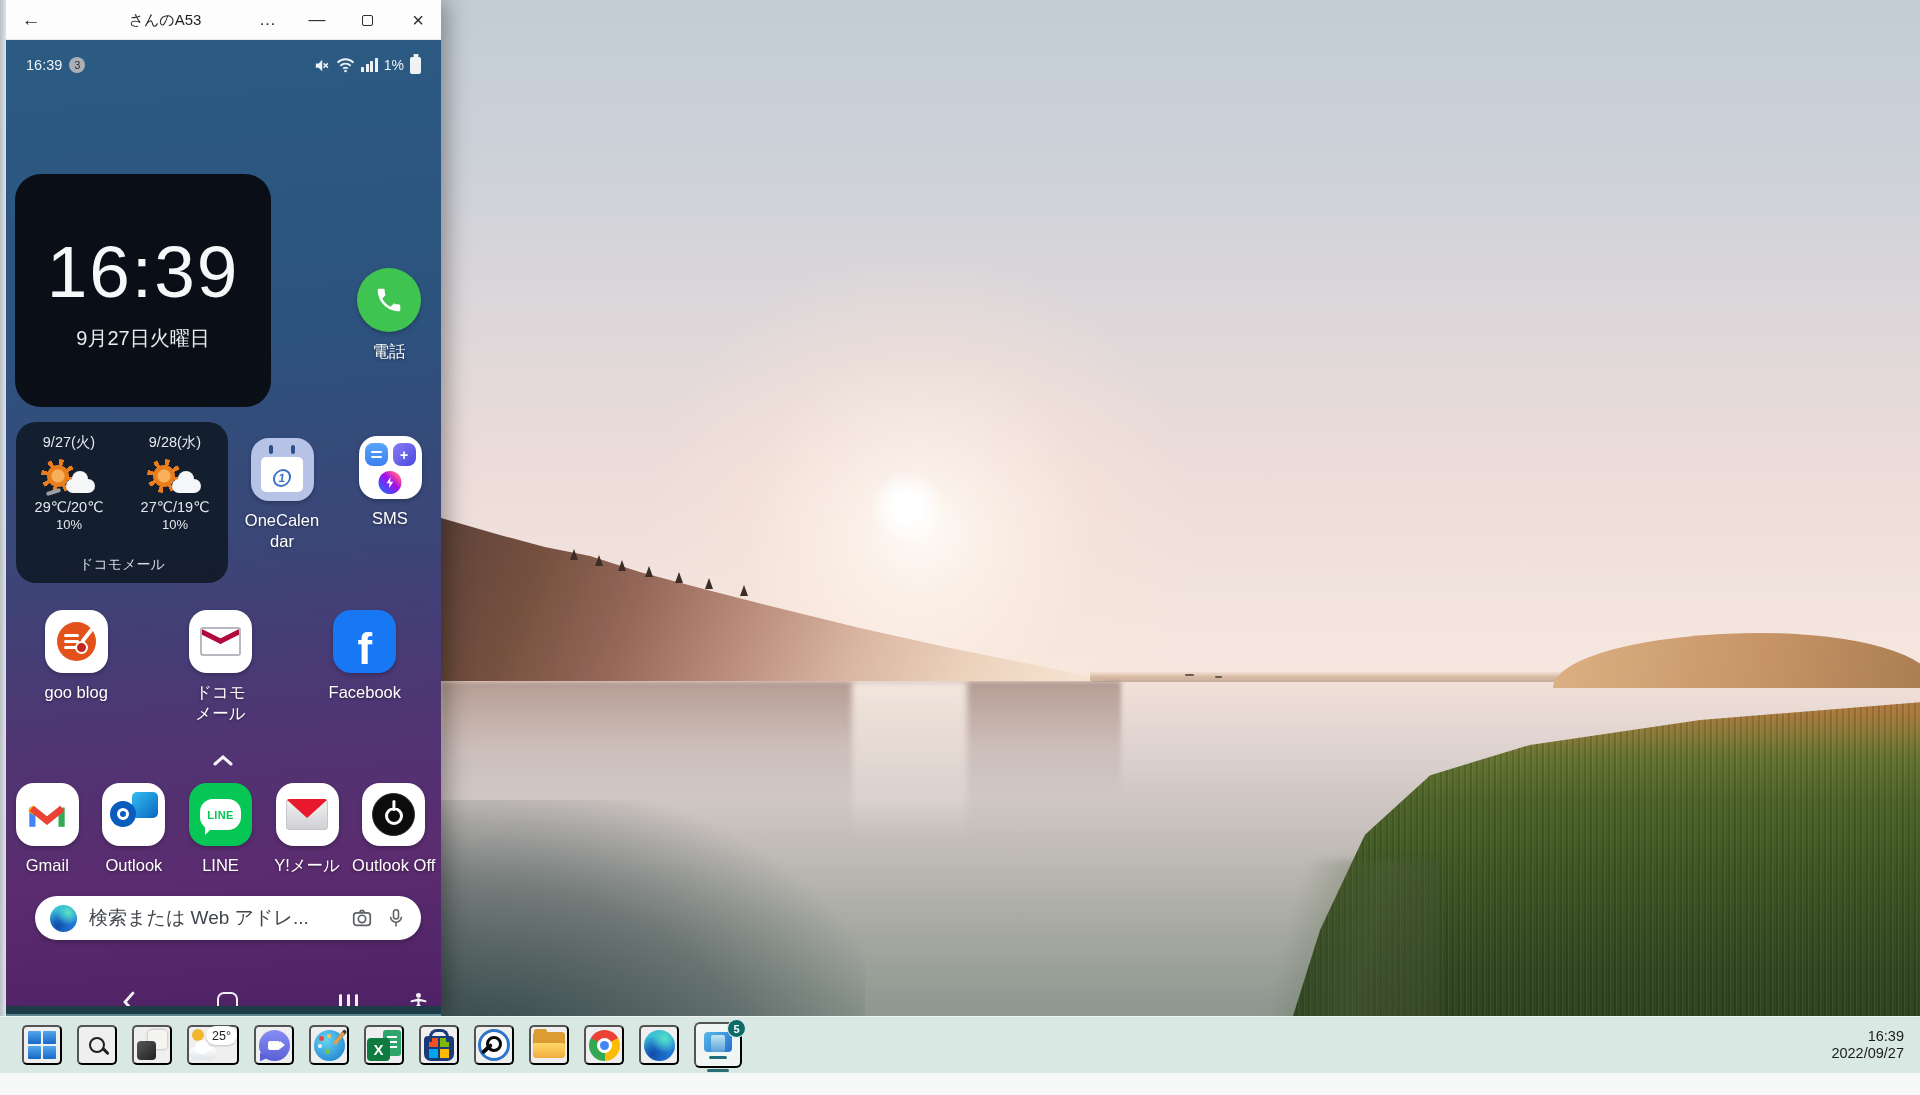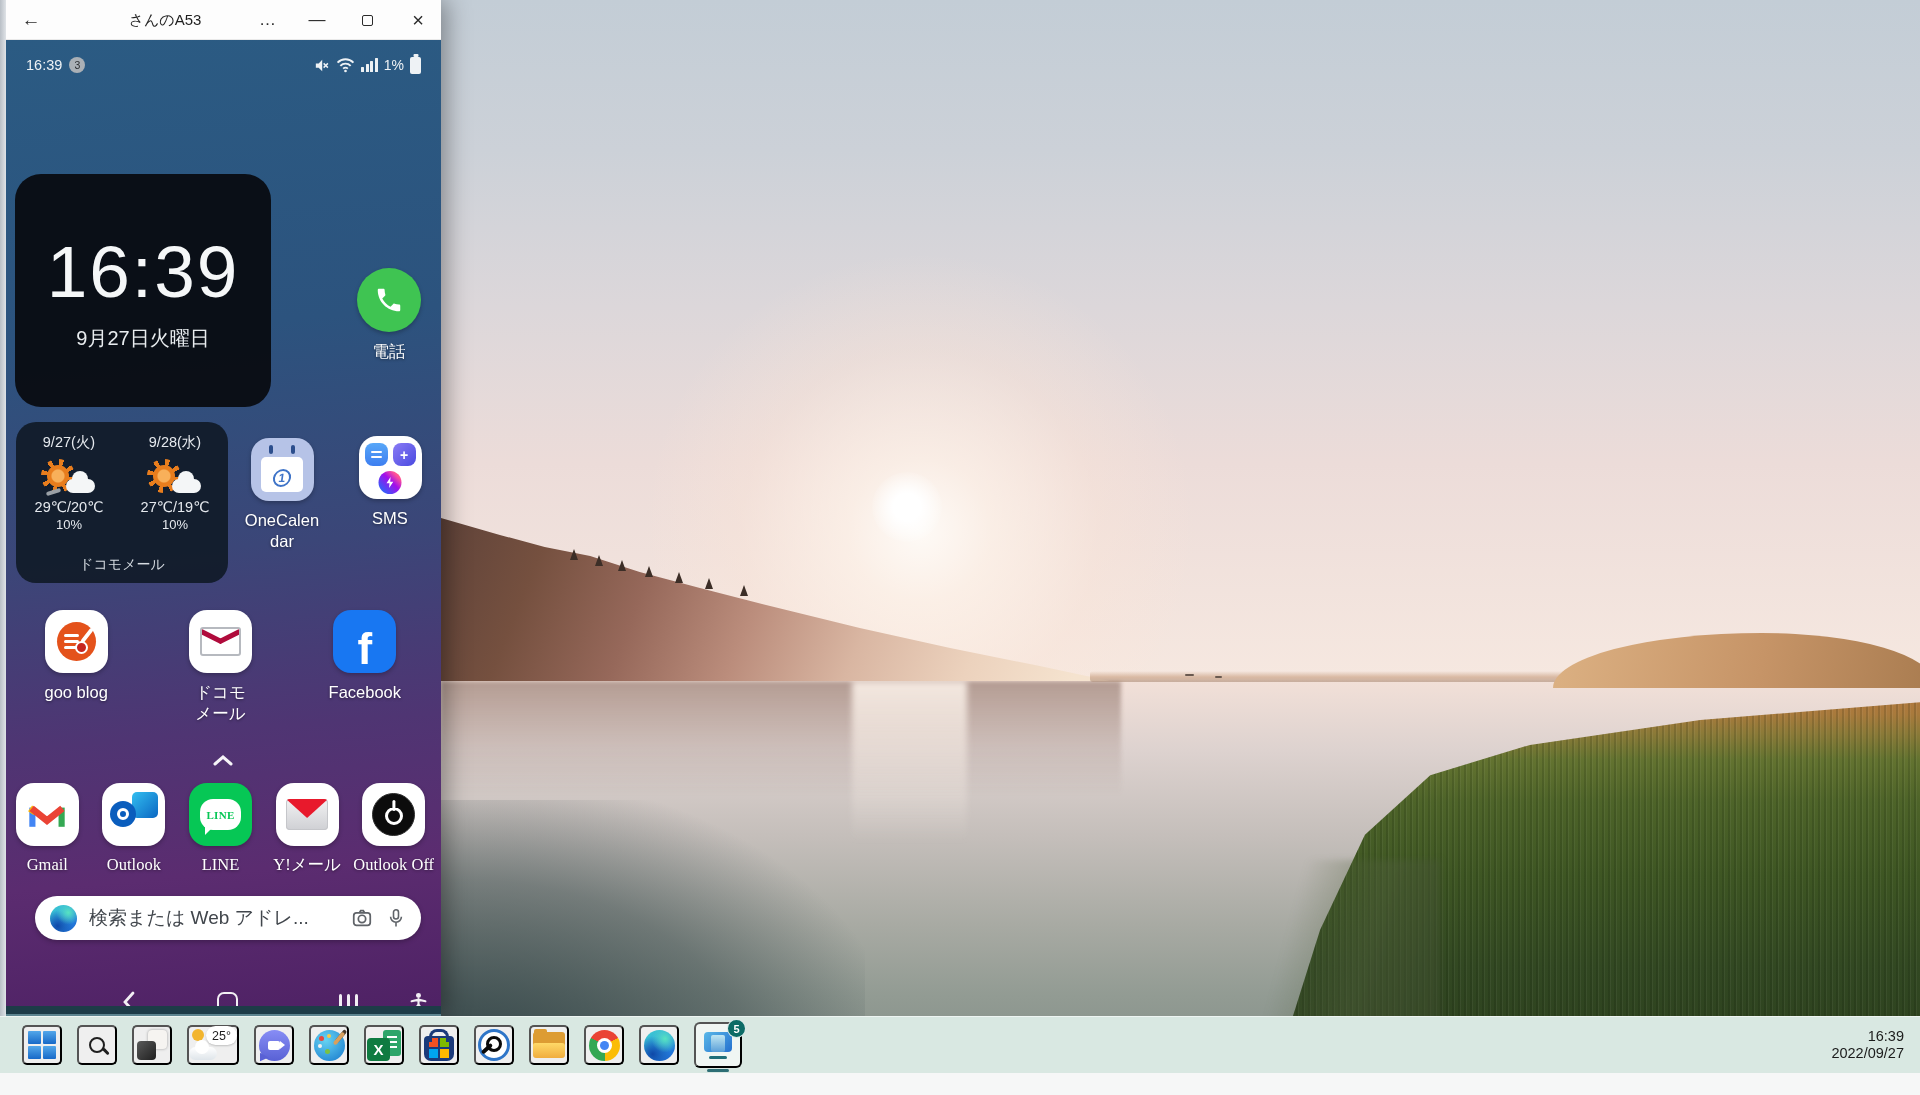--- a/index.html
+++ b/index.html
@@ -205,21 +205,21 @@
   .ymail { width:42px; height:31px; border-radius:4px; position:relative; background:linear-gradient(#f2f2f3,#cfd0d4); overflow:hidden; box-shadow:inset 0 0 0 1px #c5c6ca; }
   .ymail::before { content:''; position:absolute; left:0; top:0; width:100%; height:20px; background:#e8192c; clip-path:polygon(0 0,100% 0,50% 95%); }
   .soff { width:43px; height:43px; border-radius:50%; background:#0c0c0c; border:1px solid #2e2e2e; position:relative; display:flex; align-items:center; justify-content:center; }
   .pwr-ring { width:18px; height:18px; border:3.2px solid #fff; border-radius:50%; margin-top:3px; }
   .pwr-notch { position:absolute; top:7px; left:50%; transform:translateX(-50%); width:8px; height:7px; background:#0c0c0c; }
   .pwr-bar { position:absolute; top:6px; left:50%; transform:translateX(-50%); width:3.2px; height:11px; background:#fff; border-radius:2px; }
 
   .apps-row { position:absolute; left:4px; top:570px; width:433px; display:flex; }
   .apps-row .app { position:relative; flex:1; }
   .dock-row { position:absolute; left:4px; top:743px; width:433px; display:flex; }
-  .dock-row .app { position:relative; flex:1;font-family:Liberation Serif, serif; }
+  .dock-row .app { position:relative; flex:1; }
   .label-onecal { max-width:80px; word-break:break-all; }
   .label-narrow { max-width:56px; word-break:break-all; }
 
   .chevron-up { position:absolute; left:211px; top:714px; background:none; border:none; }
 
   .search-pill { position:absolute; left:35px; top:856px; width:386px; height:44px; border-radius:22px; background:#fff;
     display:flex; align-items:center; padding:0 15px; gap:12px; box-shadow:0 2px 5px rgba(0,0,0,.25); border:none; }
   .sp-edge { width:27px; height:27px; }
   .sp-text { flex:1; text-align:left; font-size:19px; color:#41464c; white-space:nowrap; overflow:hidden; }
   .sp-icon-btn { background:none; border:none; display:flex; align-items:center; }

